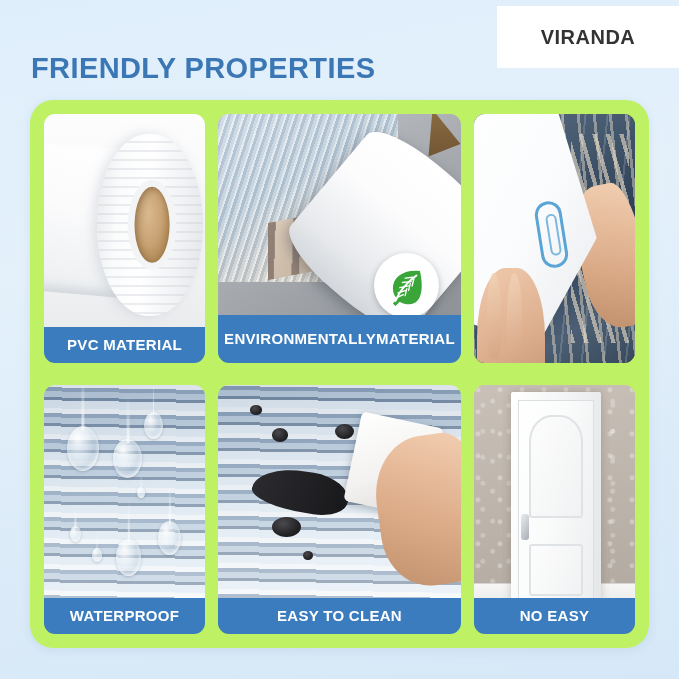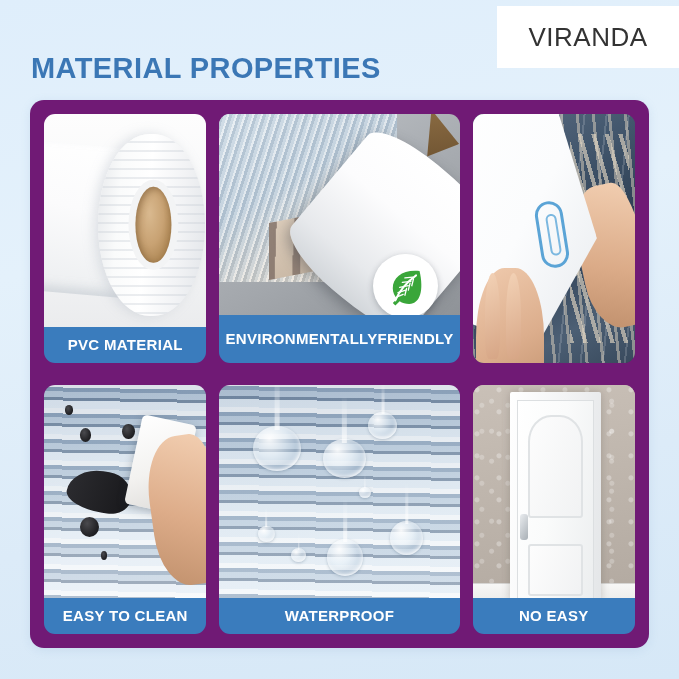--- a/index.html
+++ b/index.html
@@ -10,33 +10,33 @@
     background:linear-gradient(170deg,#dfeefb 0%,#e4f1fb 35%,#dcebf8 70%,#d6e8f7 100%);
     position:relative;
   }
 
   
   .brand-plate {
     position:absolute; top:6px; right:0; width:182px; height:62px;
     background:#ffffff; display:flex; align-items:center; justify-content:center;
   }
   .brand-plate .brand-text {
-    font-size:26px; font-weight:normal; color:#333333;
+    font-size:20px; font-weight:bold; color:#333333;
     letter-spacing:0.5px; font-family:"Liberation Sans", sans-serif;
   }
   .page-title {
     position:absolute; top:52px; left:31px;
     font-size:29px; font-weight:bold; color:#3b77b5;
     letter-spacing:0.4px; white-space:nowrap;
   }
 
   
   .panel {
     position:absolute; left:30px; top:100px; width:619px; height:548px;
-    background:#701a75; border-radius:14px;
+    background:#bef264; border-radius:23px;
     box-shadow:0 2px 10px rgba(120,160,200,0.18);
     padding:14px 14px;
   }
   .grid {
     width:100%; height:100%;
     display:grid; grid-template-columns:repeat(3,1fr); grid-template-rows:repeat(2,1fr);
     column-gap:13px; row-gap:22px;
   }
 
   .card { position:relative; display:flex; flex-direction:column; }
@@ -257,21 +257,21 @@
     border-top:1px solid #d6d5d3;
   }
 </style>
 </head>
 <body>
 
 <div class="brand-plate">
   <span class="brand-text">VIRANDA</span>
 </div>
 
-<h1 class="page-title">MATERIAL PROPERTIES</h1>
+<h1 class="page-title">FRIENDLY PROPERTIES</h1>
 
 <div class="panel">
   <div class="grid">
 
     <div class="card">
       <div class="thumb t-pvc">
         <div class="roll-sheet"></div>
         <div class="roll-body">
           <div class="roll-core"></div>
         </div>
@@ -297,60 +297,60 @@
               <path d="M33 16l-2 8"></path>
                 <path d="M29 21l-2 8"></path>
                 <path d="M25 27l-2 8"></path>
             </g>
           </svg>
         </div>
       </div>
       <div class="label two-line">
         <span>ENVIRONMENTALLY</span>
           <br>
-        <span>FRIENDLY</span>
+        <span>MATERIAL</span>
       </div>
     </div>
 
     <div class="card">
       <div class="thumb t-peel">
         <div class="peel-marble"></div>
         <div class="hand-b"></div>
         <div class="peel-sheet"></div>
         <div class="clip-icon"></div>
         <div class="hand-a"></div>
       </div>
+    </div>
+
+    <div class="card">
+      <div class="thumb t-water">
+        <div class="drop" style="left:14%;top:18%;width:20%;height:20%;"></div>
+        <div class="drop" style="left:43%;top:24%;width:18%;height:17%;"></div>
+        <div class="drop" style="left:62%;top:12%;width:12%;height:12%;"></div>
+        <div class="drop" style="left:45%;top:68%;width:15%;height:16%;"></div>
+        <div class="drop" style="left:71%;top:60%;width:14%;height:15%;"></div>
+        <div class="drop" style="left:16%;top:62%;width:7%;height:7%;"></div>
+        <div class="drop" style="left:30%;top:72%;width:6%;height:6%;"></div>
+        <div class="drop" style="left:58%;top:45%;width:5%;height:5%;"></div>
+      </div>
+      <div class="label">WATERPROOF</div>
     </div>
 
     <div class="card">
       <div class="thumb t-clean">
         <div class="stain" style="left:13%;top:9%;width:5%;height:4%;"></div>
         <div class="stain" style="left:22%;top:19%;width:7%;height:6%;"></div>
         <div class="stain" style="left:48%;top:17%;width:8%;height:7%;"></div>
         <div class="smear"></div>
         <div class="stain" style="left:22%;top:58%;width:12%;height:9%;"></div>
         <div class="stain" style="left:35%;top:73%;width:4%;height:4%;"></div>
         <div class="cloth"></div>
         <div class="hand-c"></div>
       </div>
       <div class="label">EASY TO CLEAN</div>
-    </div>
-
-    <div class="card">
-      <div class="thumb t-water">
-        <div class="drop" style="left:14%;top:18%;width:20%;height:20%;"></div>
-        <div class="drop" style="left:43%;top:24%;width:18%;height:17%;"></div>
-        <div class="drop" style="left:62%;top:12%;width:12%;height:12%;"></div>
-        <div class="drop" style="left:45%;top:68%;width:15%;height:16%;"></div>
-        <div class="drop" style="left:71%;top:60%;width:14%;height:15%;"></div>
-        <div class="drop" style="left:16%;top:62%;width:7%;height:7%;"></div>
-        <div class="drop" style="left:30%;top:72%;width:6%;height:6%;"></div>
-        <div class="drop" style="left:58%;top:45%;width:5%;height:5%;"></div>
-      </div>
-      <div class="label">WATERPROOF</div>
     </div>
 
     <div class="card">
       <div class="thumb t-door">
         <div class="door-wallpaper"></div>
         <div class="baseboard"></div>
         <div class="door-frame">
           <div class="door-leaf">
             <div class="panel-arch"></div>
             <div class="panel-low"></div>

